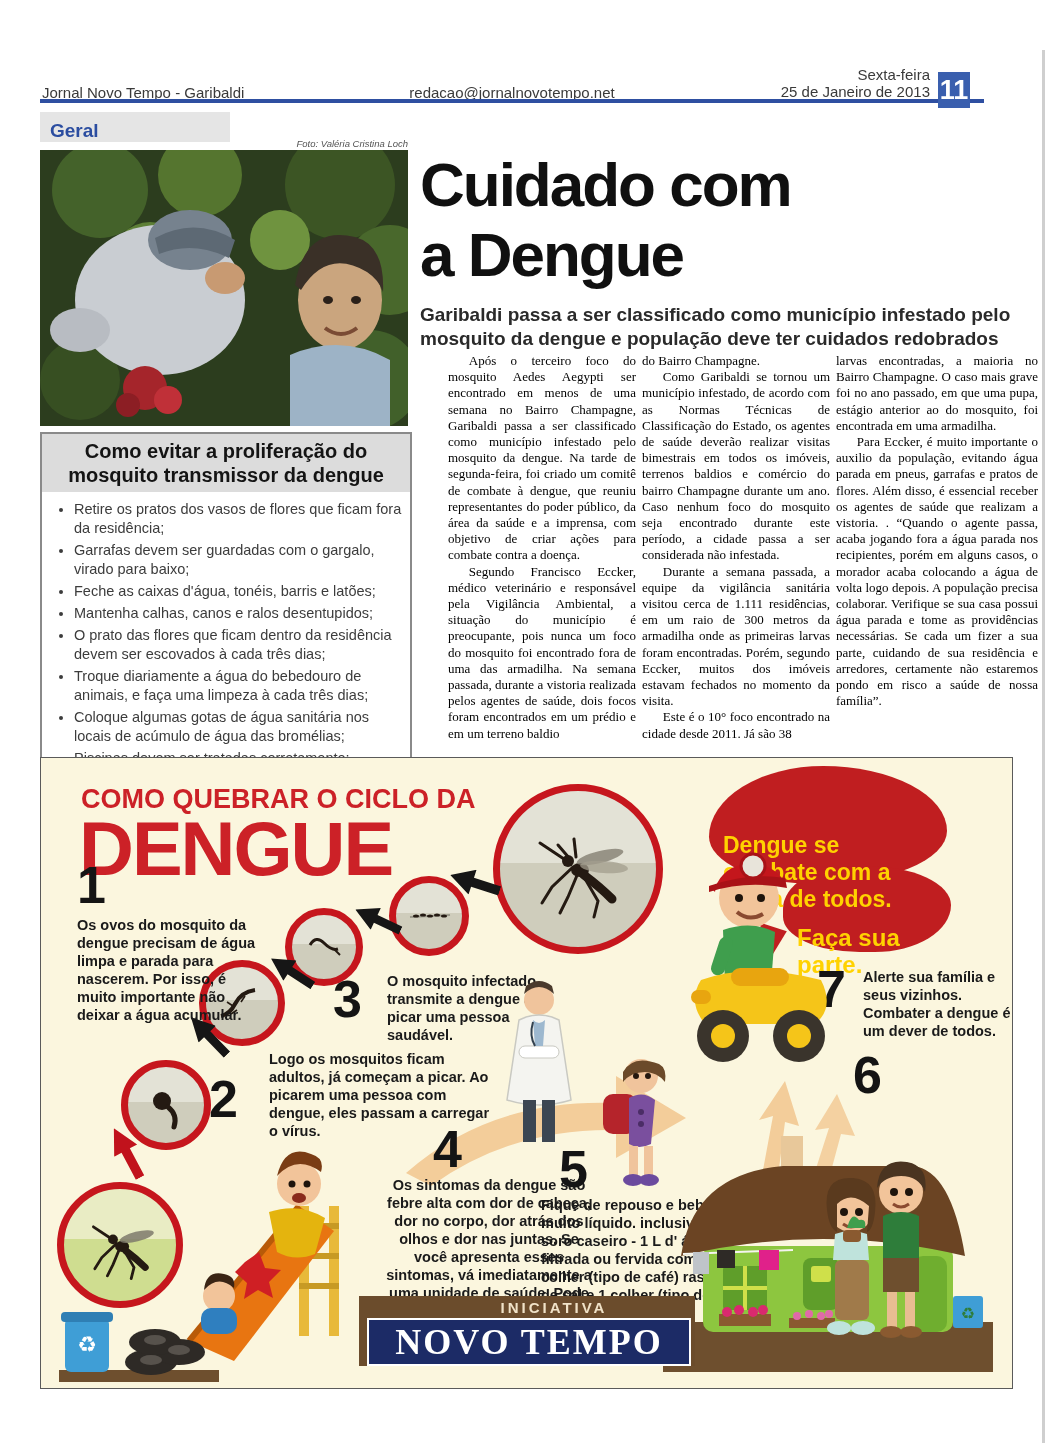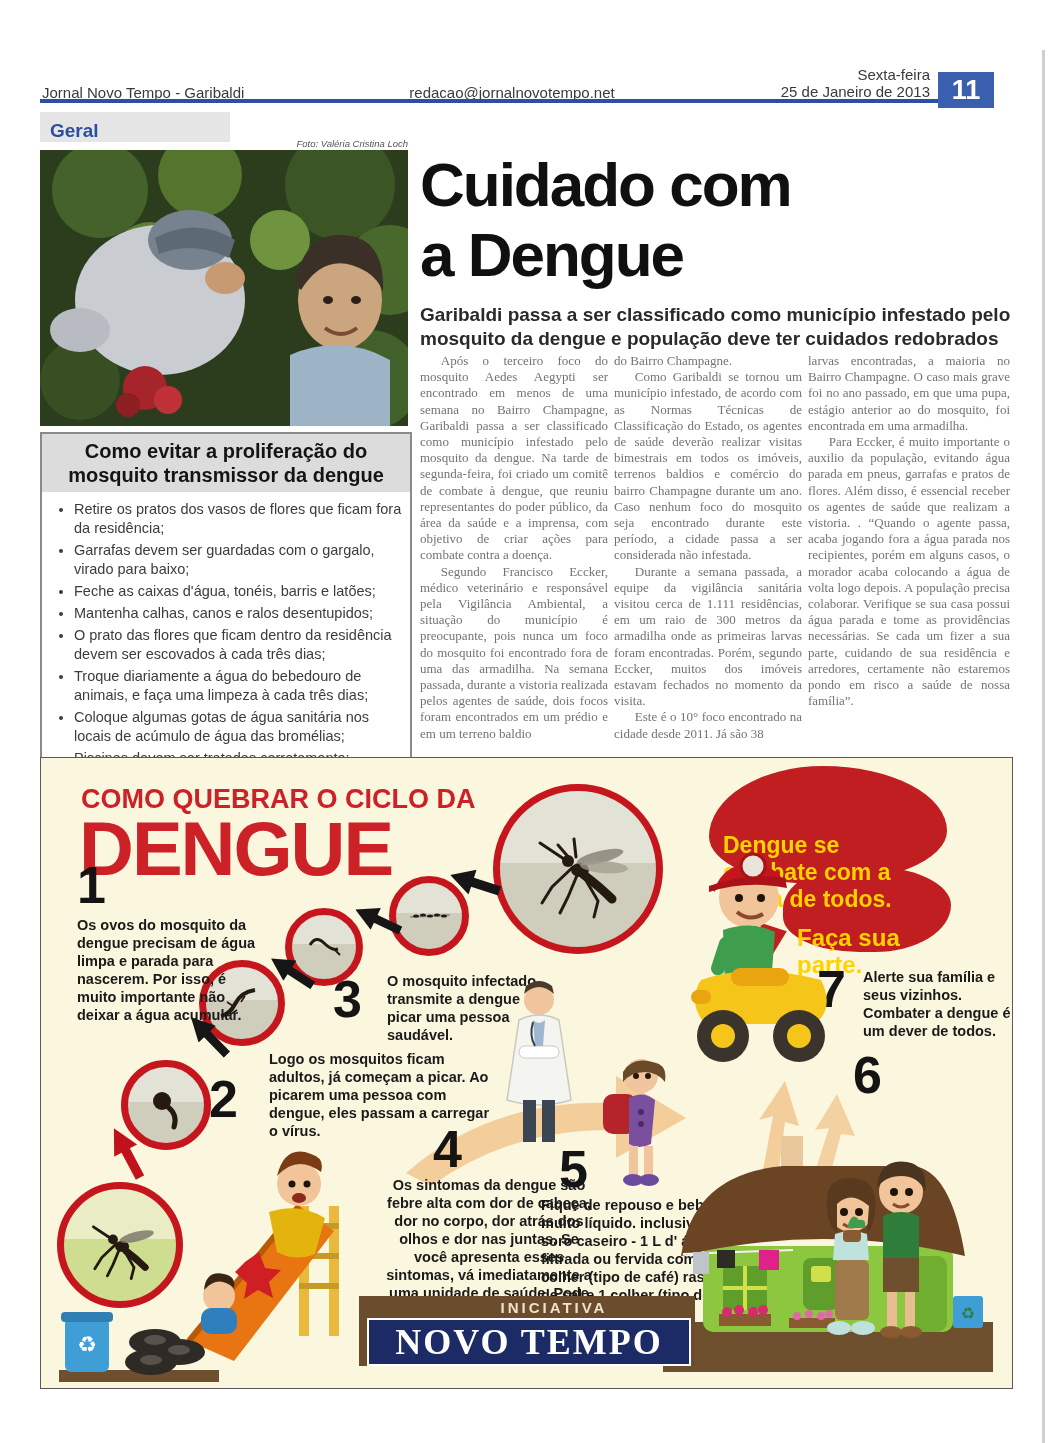--- a/index.html
+++ b/index.html
@@ -4,30 +4,30 @@
 <style>
   html,body{margin:0;padding:0;}
   body{width:1058px;height:1443px;position:relative;background:#ffffff;
        font-family:"Liberation Sans",sans-serif;color:#222;overflow:hidden;}
   .abs{position:absolute;}
 
   
   .hdr-txt{font-size:15px;color:#3a3a3a;}
   .hdr-rule{background:#2e4fa1;height:4px;}
   .pageno{background:#3a5fae;color:#fff;font-weight:bold;font-size:27px;
-          width:56px;height:36px;display:flex;align-items:center;justify-content:center;}
+          width:32px;height:36px;display:flex;align-items:center;justify-content:center;}
   .geral{background:#e5e5e5;width:190px;height:30px;display:flex;align-items:center;}
   .geral span{color:#2b4da0;font-weight:bold;font-size:19px;padding-left:10px;}
   .credit{font-size:9.5px;font-style:italic;color:#555;text-align:right;width:258px;}
 
   
   .headline{font-size:62px;font-weight:bold;color:#101010;line-height:70px;letter-spacing:-2px;}
   .subtitle{font-size:19px;font-weight:bold;color:#2a2a2a;line-height:24px;width:592px;}
   .col{width:188px;height:398px;overflow:hidden;font-family:"Liberation Serif",serif;
-       font-size:13px;line-height:16.2px;text-align:justify;color:#737373;}
+       font-size:13px;line-height:16.2px;text-align:justify;color:#000000;margin-left:28px;}
   .col p{margin:0;text-indent:1.6em;}
   .col p.cont{text-indent:0;}
 
   
   .sidebox{width:368px;border:2px solid #8a8a8a;background:#fff;}
   .sidebox-title{background:#dcdcdc;text-align:center;font-weight:bold;font-size:20px;
                  line-height:24px;color:#141414;padding:5px 8px;}
   .sidebox ul{margin:8px 4px 10px 4px;padding-left:28px;}
   .sidebox li{font-size:14.5px;line-height:19px;color:#3c3c3c;margin-bottom:3px;}
 

